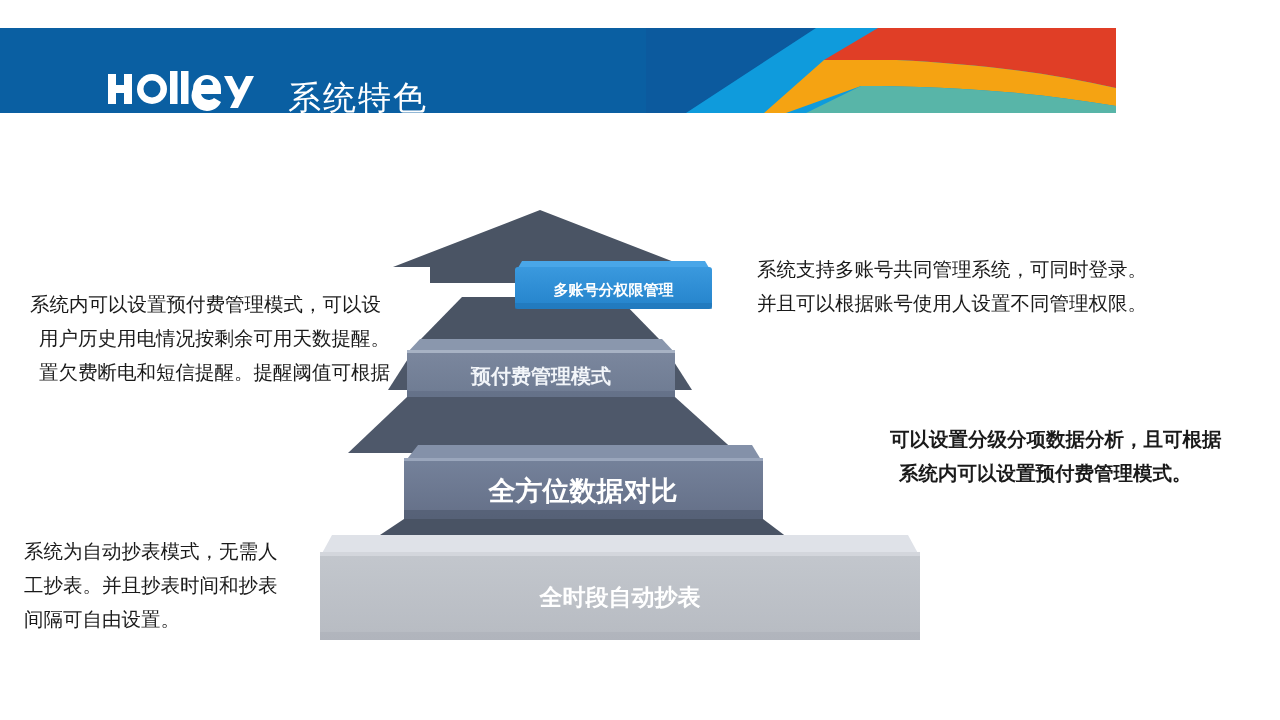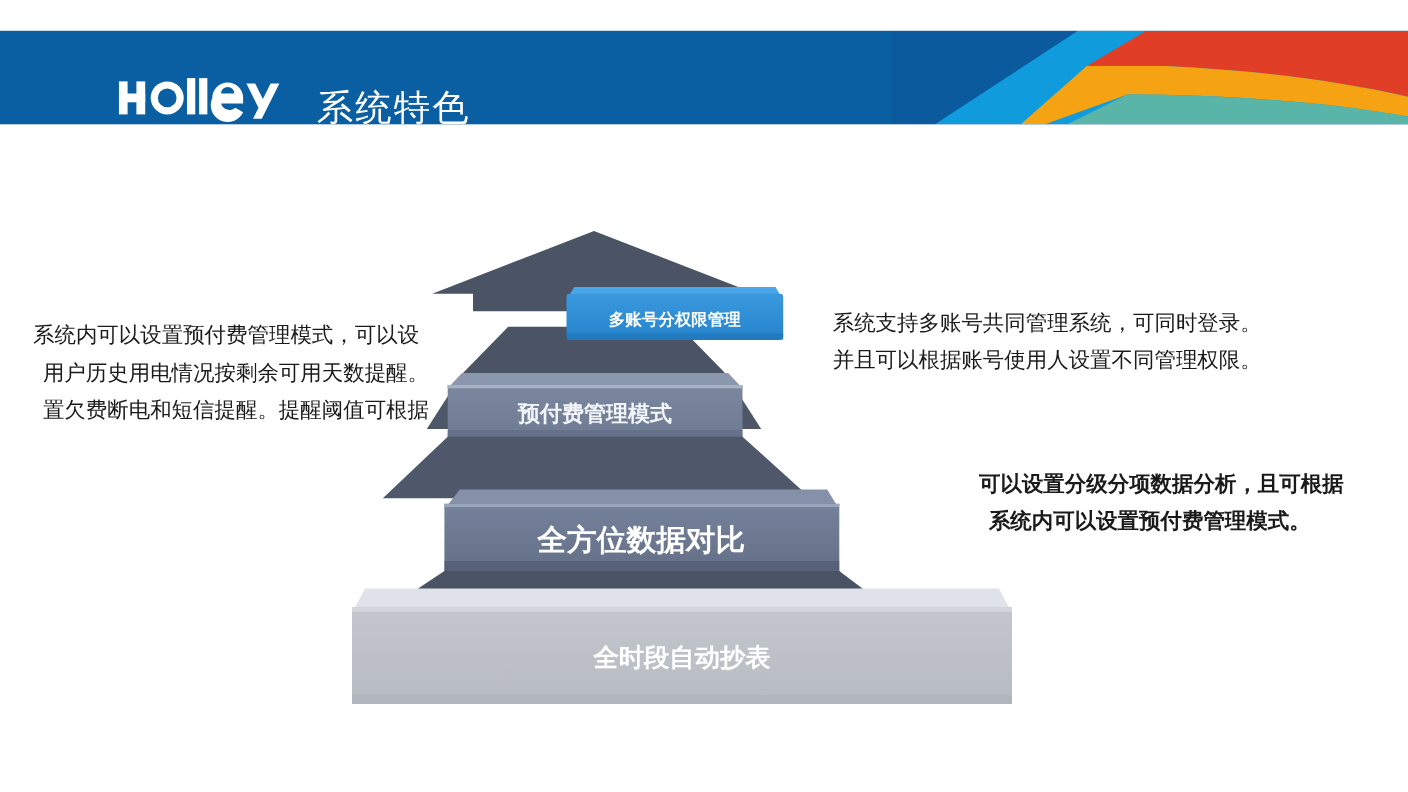--- a/index.html
+++ b/index.html
@@ -12,21 +12,21 @@
   #slide {
     position: relative;
     width: 1280px; height: 720px;
     background: #ffffff;
   }
 
   
   #header {
     position: absolute;
     left: 0; top: 28px;
-    width: 1280px; height: 85px;
+    width: 1116px; height: 85px;
     background: #0a5fa2;
     overflow: hidden;
   }
   #header-swoosh {
     position: absolute;
     right: 0; top: 0;
     width: 470px; height: 85px;
   }
   #logo-wrap {
     position: absolute;
@@ -61,21 +61,21 @@
     white-space: nowrap;
   }
   .note .ln { display: block; }
 
   #note-prepay { left: 30px; top: 288px; }
   #note-prepay .ln:nth-child(2),
   #note-prepay .ln:nth-child(3) { padding-left: 9px; }
 
   #note-autoread { left: 24px; top: 535px; }
 
-  #note-multiaccount { left: 757px; top: 253px; margin-top: 24px; }
+  #note-multiaccount { left: 757px; top: 253px; }
   #note-multiaccount .ln:nth-child(2) { padding-left: 0px; }
 
   #note-dataanalysis { left: 890px; top: 423px; font-weight: bold; }
   #note-dataanalysis .ln:nth-child(2) { padding-left: 9px; }
 </style>
 </head>
 <body>
 
 <div id="slide">
 
@@ -184,20 +184,25 @@
       <text x="320" y="400" text-anchor="middle" fill="#ffffff" font-size="23" font-weight="bold" font-family="DejaVu Sans, Liberation Sans, sans-serif">全时段自动抄表</text>
     </g>
   </svg>
 
   <div class="note" id="note-prepay">
     <span class="ln">系统内可以设置预付费管理模式，可以设</span>
     <span class="ln">用户历史用电情况按剩余可用天数提醒。</span>
     <span class="ln">置欠费断电和短信提醒。提醒阈值可根据</span>
   </div>
 
+  <div class="note" id="note-autoread">
+    <span class="ln">系统为自动抄表模式，无需人</span>
+    <span class="ln">工抄表。并且抄表时间和抄表</span>
+    <span class="ln">间隔可自由设置。</span>
+  </div>
 
   <div class="note" id="note-multiaccount">
     <span class="ln">系统支持多账号共同管理系统，可同时登录。</span>
     <span class="ln">并且可以根据账号使用人设置不同管理权限。</span>
   </div>
 
   <div class="note" id="note-dataanalysis">
     <span class="ln">可以设置分级分项数据分析，且可根据</span>
     <span class="ln">系统内可以设置预付费管理模式。</span>
   </div>

